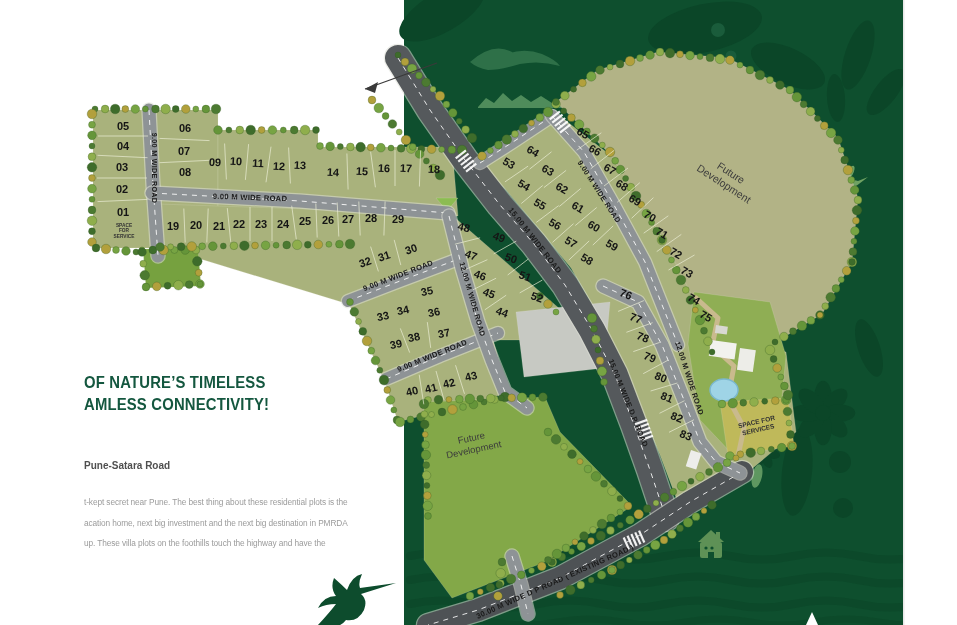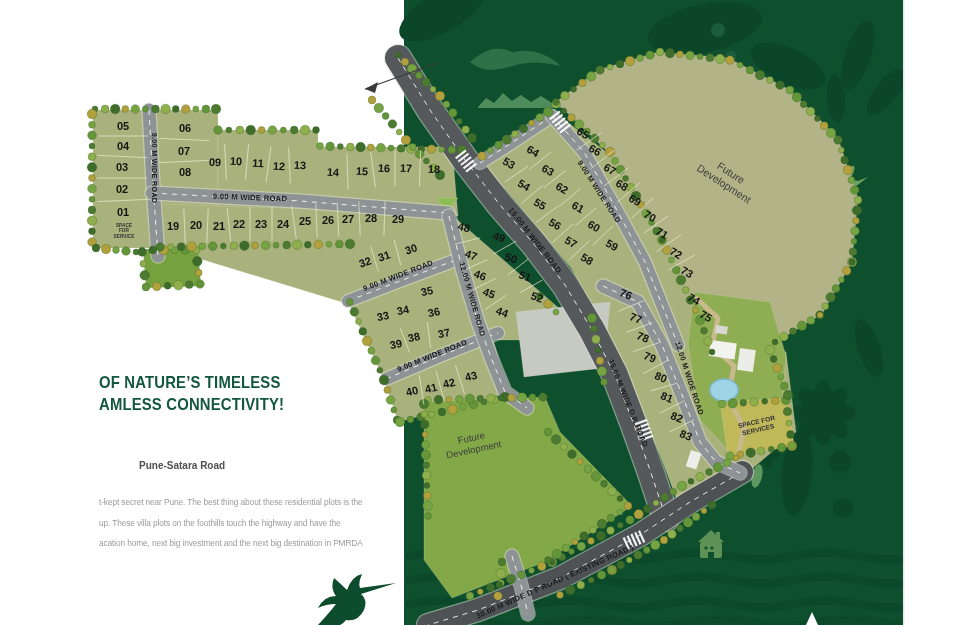--- a/index.html
+++ b/index.html
@@ -1,24 +1,24 @@
 <!DOCTYPE html>
 <html><head>
 <meta charset="utf-8">
 <style>
   html,body{margin:0;padding:0;background:#ffffff;}
   .stage{position:relative;width:957px;height:625px;background:#ffffff;overflow:hidden;
          font-family:"Liberation Sans",sans-serif;}
   #map-svg{position:absolute;left:0;top:0;}
-  .copy{position:absolute;left:17px;top:0;width:404px;height:538px;pointer-events:none;}
+  .copy{position:absolute;left:2px;top:0;width:404px;height:538px;pointer-events:none;}
   .headline{position:absolute;left:82px;top:372px;color:#14573F;font-weight:bold;
             font-size:16.5px;line-height:21.5px;letter-spacing:.2px;white-space:nowrap;
             transform:scaleX(.9);transform-origin:left top;}
   .sub{position:absolute;left:82px;top:460px;font-size:10px;font-weight:bold;color:#4F4F4F;
-       white-space:nowrap;margin-left:40px;}
+       white-space:nowrap;}
   .bodytxt{position:absolute;left:82px;top:497px;font-size:8.3px;color:#9B9B9B;
            letter-spacing:-.1px;}
   .bodytxt p{margin:0 0 10.5px 0;line-height:10px;white-space:nowrap;}
 </style>
 </head>
 <body>
 
 <div class="stage">
   <svg id="map-svg" width="957" height="625" viewBox="0 0 957 625">
       <rect x="0" y="0" width="957" height="625" fill="#ffffff"></rect>
@@ -715,17 +715,17 @@
       <rect x="903" y="0" width="1.5" height="625" fill="#D8D8D8" opacity="0.6"></rect>
     </svg>
   <div class="copy">
     <div class="headline">
       <div>OF NATURE’S TIMELESS</div>
       <div>AMLESS CONNECTIVITY!</div>
     </div>
     <div class="sub">Pune-Satara Road</div>
     <div class="bodytxt">
       <p>t-kept secret near Pune. The best thing about these residential plots is the</p>
+      <p>acation home, next big investment and the next big destination in PMRDA</p>
       <p>up. These villa plots on the foothills touch the highway and have the</p>
-      <p>acation home, next big investment and the next big destination in PMRDA</p>
     </div>
   </div>
 </div>
 
 </body></html>

